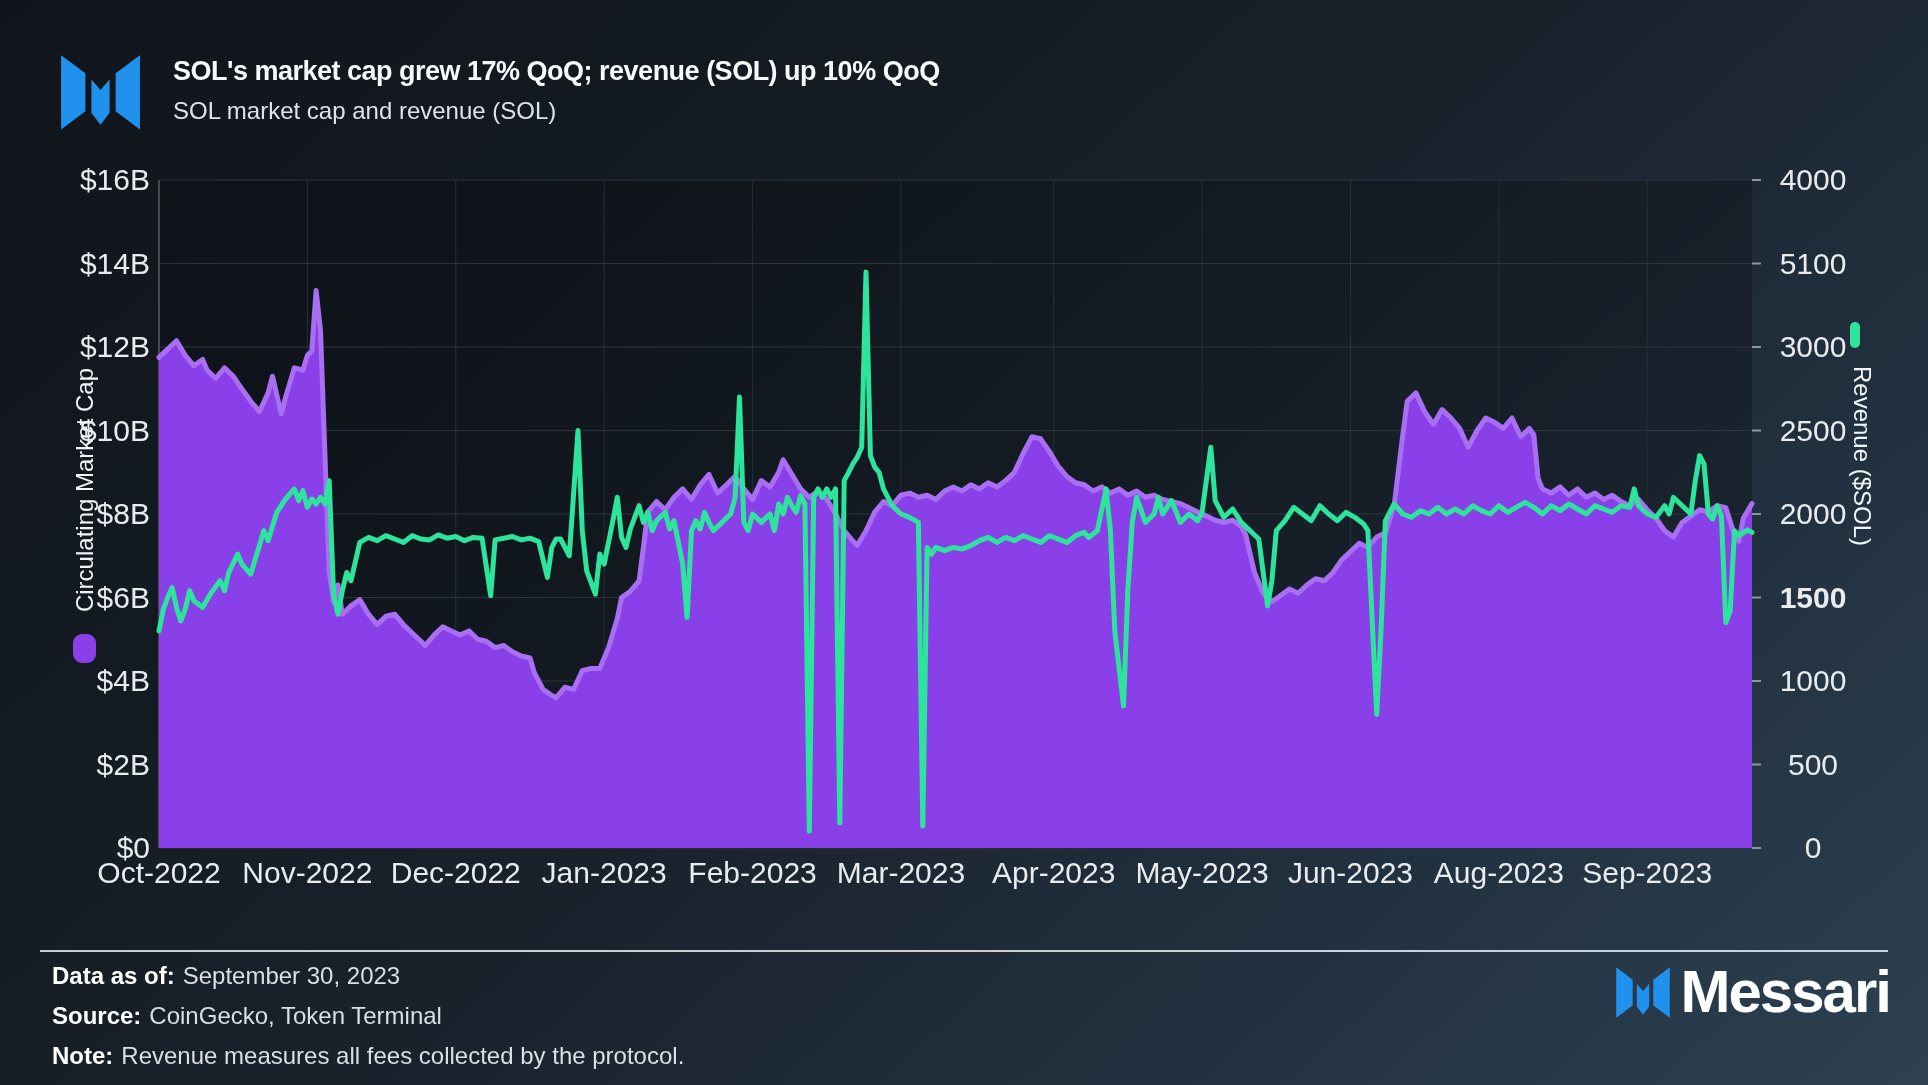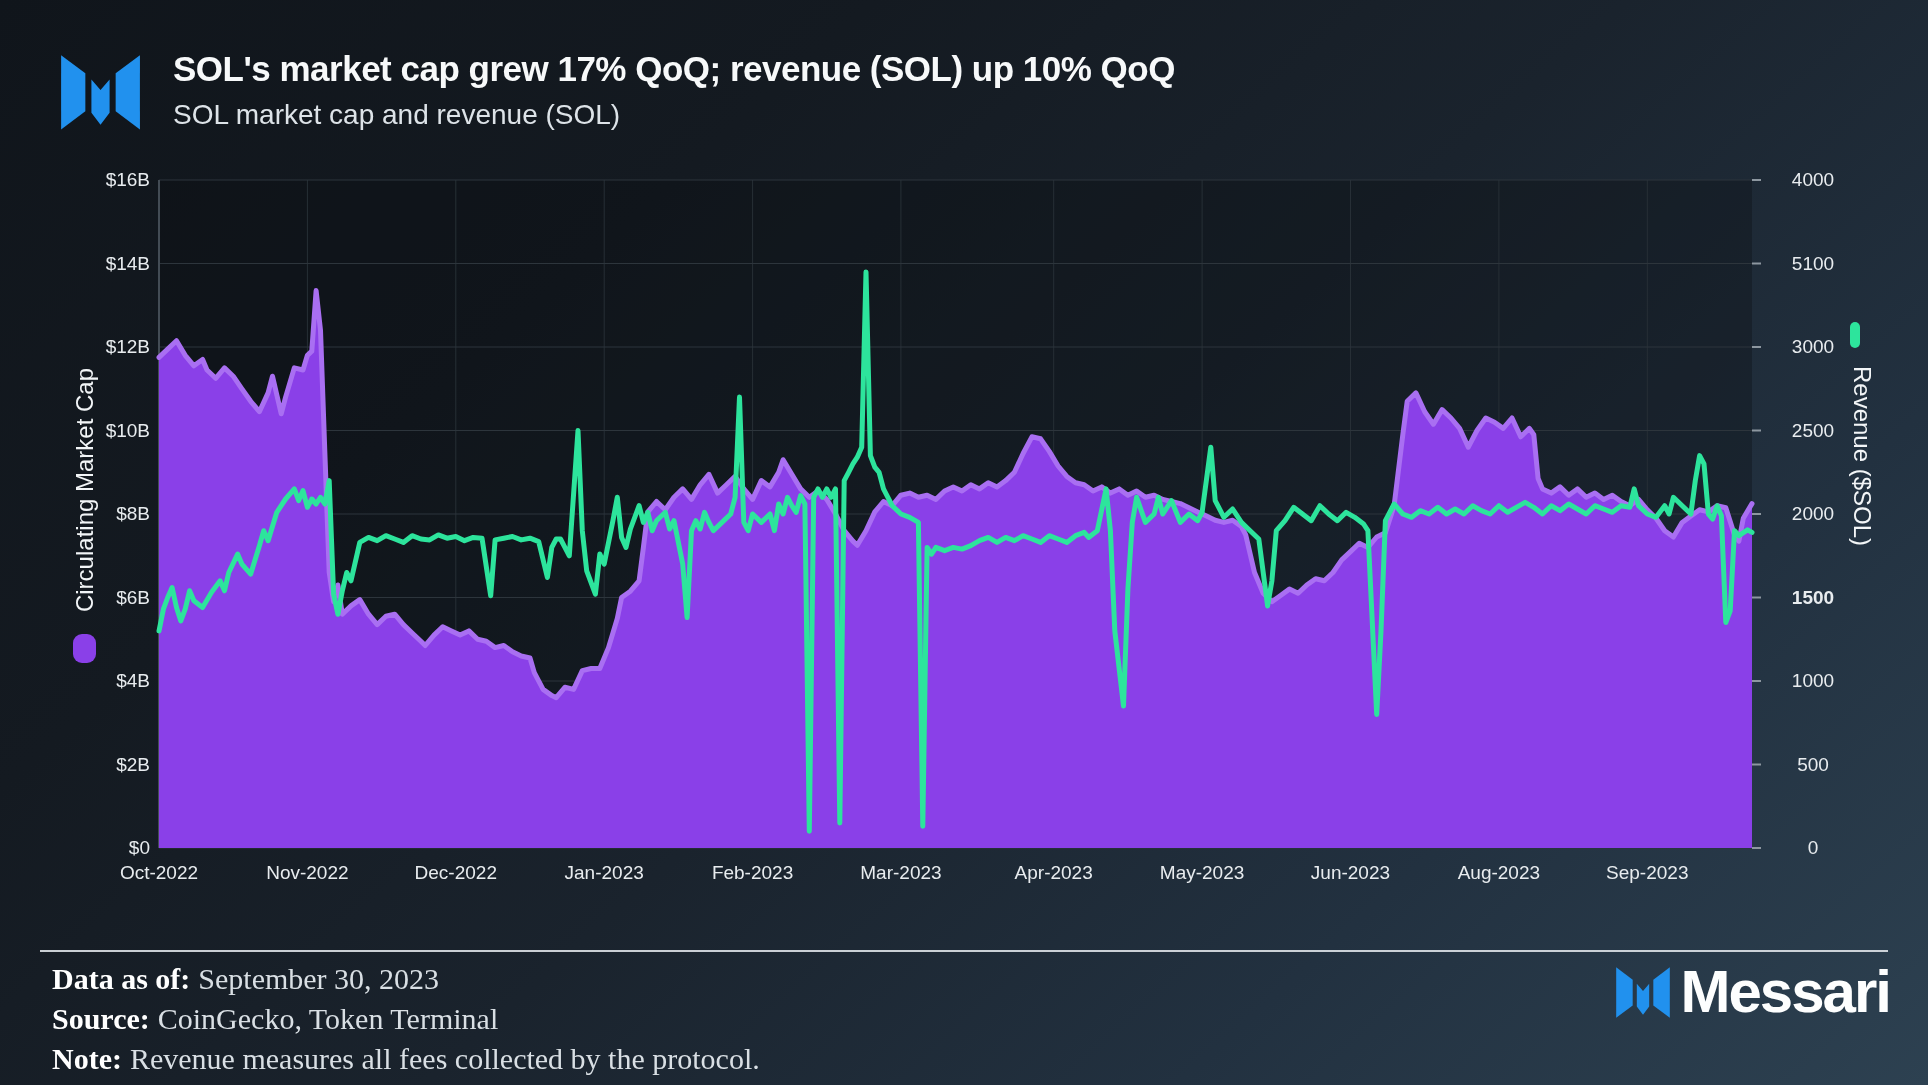--- a/index.html
+++ b/index.html
@@ -4,35 +4,35 @@
 <style>
   html,body{margin:0;padding:0;background:#0d1116;}
   .page{
     position:relative;width:1928px;height:1085px;overflow:hidden;
     background:linear-gradient(138deg,#10151b 0%,#141a21 28%,#1a232d 52%,#223140 76%,#2d4151 100%);
     font-family:"Liberation Sans","DejaVu Sans",sans-serif;
     color:#eef1f3;
   }
   .header{position:absolute;left:52px;top:34px;display:flex;align-items:center;gap:24px;}
   .header .logo{width:97px;height:112px;flex:0 0 auto;}
-  .title{font-size:35px;font-weight:700;letter-spacing:-.5px;color:#f7f9fa;margin:0 0 10px 0;text-align:center;}
-  .subtitle{font-size:28px;font-weight:400;color:#dde3e8;}
+  .title{font-size:27px;font-weight:700;letter-spacing:-.5px;color:#f7f9fa;margin:0 0 10px 0;text-align:center;}
+  .subtitle{font-size:24px;font-weight:400;color:#dde3e8;}
   #plot{position:absolute;left:0;top:0;width:1928px;height:1085px;}
-  .tick-label{position:absolute;font-size:19px;color:#e8ecef;line-height:26px;}
+  .tick-label{position:absolute;font-size:30px;color:#e8ecef;line-height:26px;}
   .yl{text-align:right;width:120px;}
   .yr{text-align:center;width:90px;}
   .xt{text-align:center;width:160px;}
   .axis-title{position:absolute;font-size:24px;color:#f2f5f7;white-space:nowrap;text-align:center;}
   .axis-title.left{width:320px;left:-75px;top:476px;transform:rotate(-90deg);}
   .axis-title.right{width:280px;left:1722px;top:442px;transform:rotate(90deg);}
   .swatch{position:absolute;display:block;}
   .swatch.purple{left:73px;top:634px;width:23px;height:29px;border-radius:9px;}
   .swatch.green{left:1850px;top:322px;width:10px;height:26px;border-radius:5px;}
   .rule{position:absolute;left:40px;top:950px;width:1848px;height:2px;background:rgba(226,231,236,.88);}
-  .foot-line{position:absolute;left:52px;margin:0;font-size:30px;color:#d9dfe4;font-family:Liberation Serif, serif;}
+  .foot-line{position:absolute;left:52px;margin:0;font-size:24px;color:#d9dfe4;}
   .foot-line b{color:#ffffff;font-weight:700;margin-right:8px;}
   .brand{position:absolute;right:38px;top:952px;display:flex;align-items:center;gap:5px;}
   .brand .logo{width:66px;height:78px;}
   .wordmark{font-size:60px;font-weight:700;letter-spacing:-2px;color:#fdfefe;}
 </style>
 </head>
 <body>
 
 <div class="page">
 

